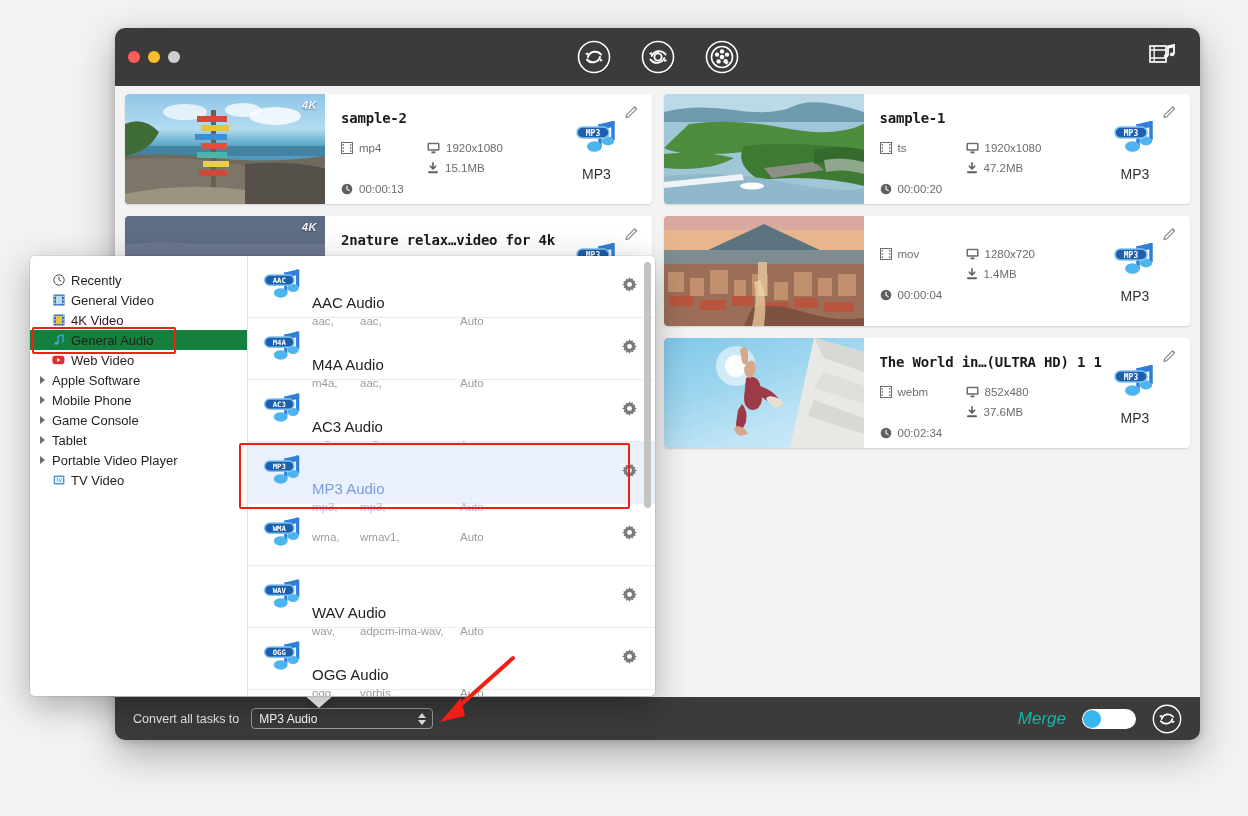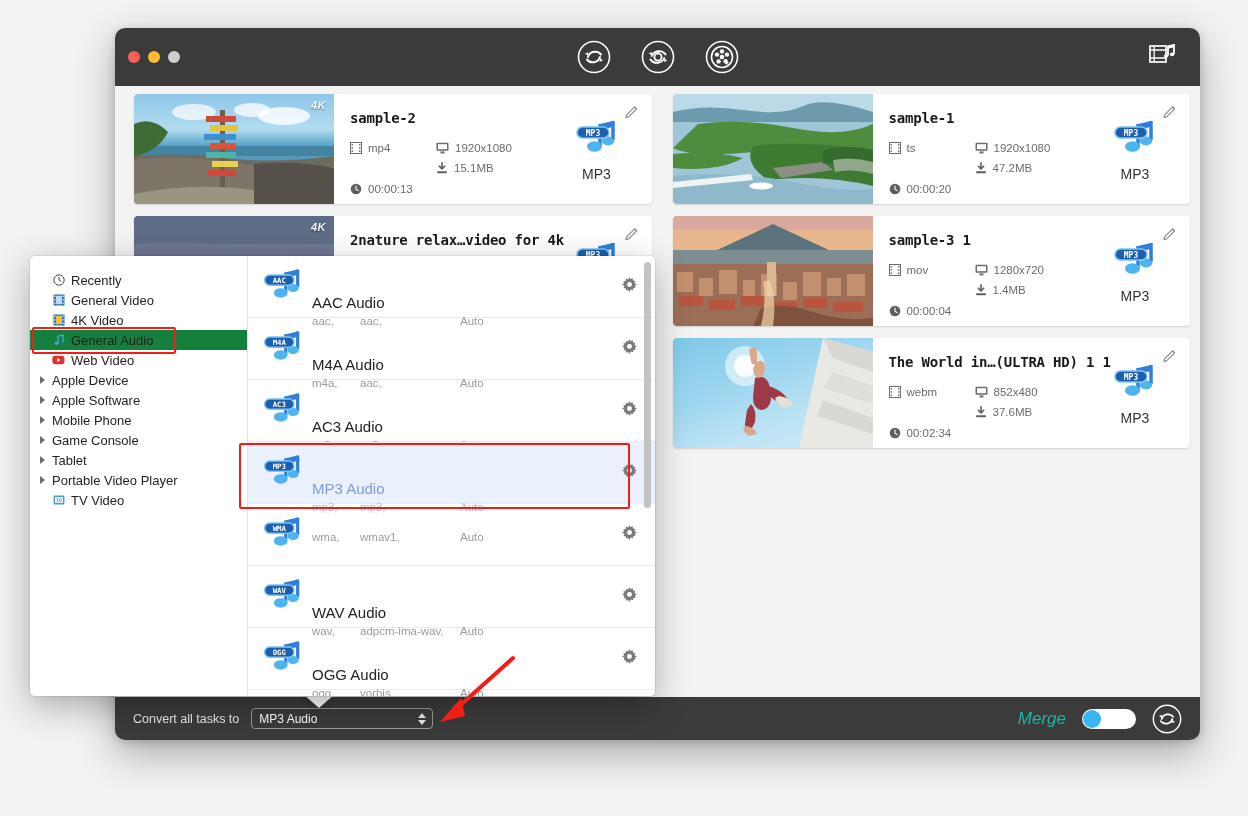--- a/index.html
+++ b/index.html
@@ -37,21 +37,21 @@
   .content{
     position:relative;height:611px;background:#f3f3f3;
     padding:8px 10px 0 10px;box-sizing:border-box;
     display:flex;gap:12px;
   }
   .col{width:100%;display:flex;flex-direction:column;gap:12px;}
 
   .card{
     position:relative;display:flex;background:#ffffff;border-radius:4px;
     box-shadow:0 1px 2px rgba(0,0,0,.14);
-    height:110px;overflow:hidden;flex:0 0 auto;margin-left:9px;
+    height:110px;overflow:hidden;flex:0 0 auto;
   }
   .thumb{
     position:relative;width:200px;min-width:200px;height:110px;
     border-radius:4px 0 0 4px;overflow:hidden;
   }
   .thumb .badge4k{
     position:absolute;right:8px;top:5px;color:#ffffff;font-size:11px;
     font-weight:bold;font-style:italic;letter-spacing:.5px;opacity:.92;
     text-shadow:0 1px 2px rgba(0,0,0,.5);
   }
@@ -473,21 +473,20 @@
                 <rect x="130" y="82" width="24" height="10"></rect>
                   <rect x="160" y="86" width="30" height="10"></rect>
               </g>
               <rect x="94" y="46" width="9" height="34" fill="#d8b892"></rect>
               <path d="M88 92 Q110 86 140 96 T200 102 L200 110 L80 110Z" fill="#7e523f"></path>
               <path d="M96 64 Q104 80 100 110 L88 110 Q94 82 90 66Z" fill="#f2d5a6" opacity=".7"></path>
             </svg>
             <div class="badge4k"></div>
           </div>
           <div class="cardbody">
-            <div class="cardtitle">sample-3 1</div>
             <div class="meta">
               <div class="metacol c1">
                 <div class="metaitem">
                   <svg width="12" height="12" viewBox="0 0 12 12">
                     <rect x="0.5" y="0.5" width="11" height="11" fill="none" stroke="#6c6c6c"></rect>
                     <rect x="1.6" y="2" width="1.4" height="1.5" fill="#6c6c6c"></rect>
                       <rect x="1.6" y="5.2" width="1.4" height="1.5" fill="#6c6c6c"></rect>
                       <rect x="1.6" y="8.4" width="1.4" height="1.5" fill="#6c6c6c"></rect>
                     <rect x="9" y="2" width="1.4" height="1.5" fill="#6c6c6c"></rect>
                       <rect x="9" y="5.2" width="1.4" height="1.5" fill="#6c6c6c"></rect>
@@ -722,24 +721,20 @@
           <svg width="13" height="10" viewBox="0 0 13 10">
               <rect x="0.4" y="0.8" width="12" height="8.4" rx="2.4" fill="#e02f2f"></rect>
               <path d="M5.2 3.1l3.4 1.9-3.4 1.9z" fill="#fff"></path>
             </svg>
         </span>
         <span>Web Video</span>
       </div>
 
       <div class="pitem">
         <span class="arrow"></span>
-        <span>Apple Device</span>
-      </div>
-      <div class="pitem">
-        <span class="arrow"></span>
         <span>Apple Software</span>
       </div>
       <div class="pitem">
         <span class="arrow"></span>
         <span>Mobile Phone</span>
       </div>
       <div class="pitem">
         <span class="arrow"></span>
         <span>Game Console</span>
       </div>

